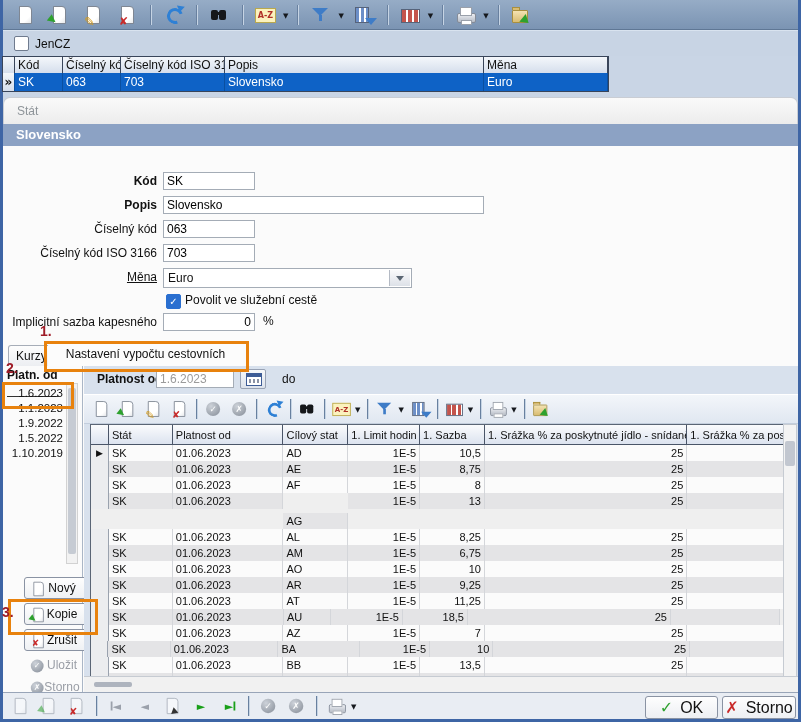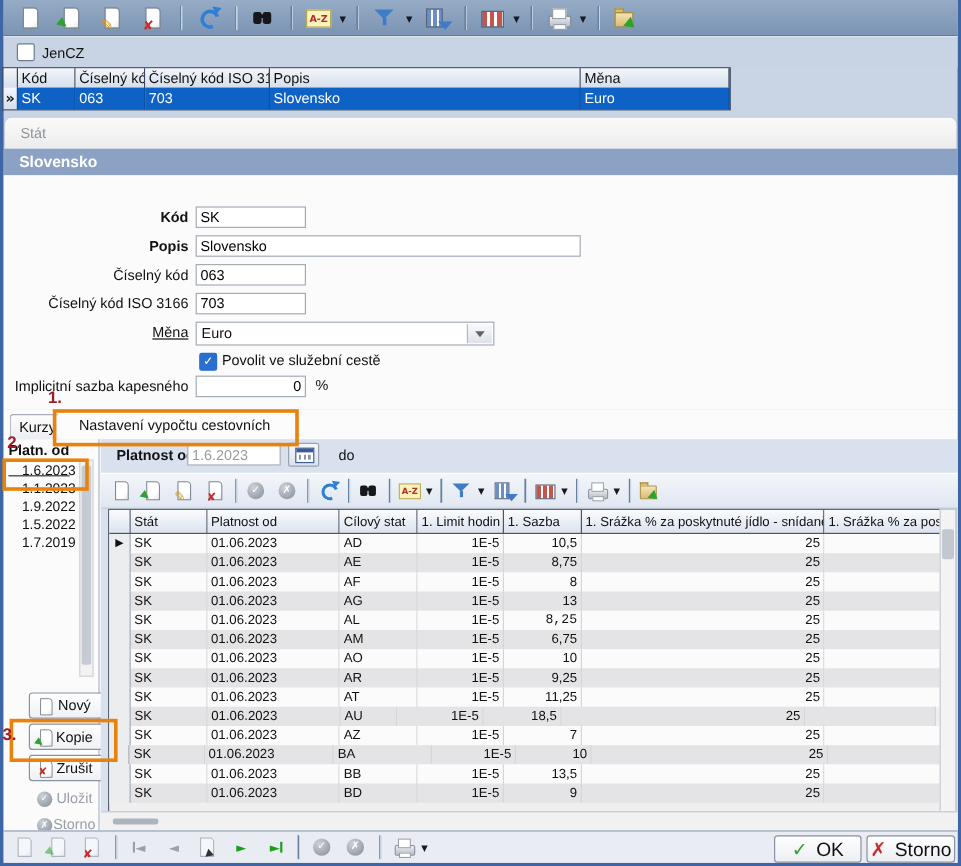--- a/index.html
+++ b/index.html
@@ -263,21 +263,21 @@
     <div class="tab2">Nastavení vypočtu cestovních náhrad</div>
   </div>
 
   <div id="content" class="abs">
     <div id="list-head">Platn. od</div>
     <div id="date-list">
         <div class="date-item" style="top: 20px;">1.6.2023</div>
         <div class="date-item" style="top: 35px;">1.1.2023</div>
         <div class="date-item" style="top: 50px;">1.9.2022</div>
         <div class="date-item" style="top: 65px;">1.5.2022</div>
-        <div class="date-item" style="top: 80px;">1.7.2019</div>
+        <div class="date-item" style="top: 80px;">1.10.2019</div>
       </div>
     <div id="list-scroll">
         <div id="list-thumb"></div>
       </div>
     <div id="vdivider"></div>
 
     <div class="sbtn" style="top:211px">
       <span class="bic ic doc ic-doc-new"></span>
       <span>Nový</span>
     </div>
@@ -414,33 +414,33 @@
             <div class="g-c r0" style="width: 65px;">AF</div>
             <div class="g-c r0 ral" style="width: 72px;">1E-5</div>
             <div class="g-c r0 ral" style="width: 65px;">8</div>
             <div class="g-c r0 ral" style="width: 203px;">25</div>
             <div class="g-c r0" style="width: 109px;"></div>
           </div>
           <div class="g-row">
             <div class="g-c g-sel" style="width: 18px;"></div>
             <div class="g-c r1" style="width: 64px;">SK</div>
             <div class="g-c r1" style="width: 111px;">01.06.2023</div>
-            <div class="g-c r1" style="width: 65px;">AG</div>
+            <div class="g-c r1" style="width: 65px; margin-top: 20px;">AG</div>
             <div class="g-c r1 ral" style="width: 72px;">1E-5</div>
             <div class="g-c r1 ral" style="width: 65px;">13</div>
             <div class="g-c r1 ral" style="width: 203px;">25</div>
             <div class="g-c r1" style="width: 109px;"></div>
           </div>
           <div class="g-row">
             <div class="g-c g-sel" style="width: 18px;"></div>
             <div class="g-c r0" style="width: 64px;">SK</div>
             <div class="g-c r0" style="width: 111px;">01.06.2023</div>
             <div class="g-c r0" style="width: 65px;">AL</div>
             <div class="g-c r0 ral" style="width: 72px;">1E-5</div>
-            <div class="g-c r0 ral" style="width: 65px; font-family: Liberation Mono, monospace;">8,25</div>
+            <div class="g-c r0 ral" style="width: 65px;">8,25</div>
             <div class="g-c r0 ral" style="width: 203px;">25</div>
             <div class="g-c r0" style="width: 109px;"></div>
           </div>
           <div class="g-row">
             <div class="g-c g-sel" style="width: 18px;"></div>
             <div class="g-c r1" style="width: 64px;">SK</div>
             <div class="g-c r1" style="width: 111px;">01.06.2023</div>
             <div class="g-c r1" style="width: 65px;">AM</div>
             <div class="g-c r1 ral" style="width: 72px;">1E-5</div>
             <div class="g-c r1 ral" style="width: 65px;">6,75</div>

